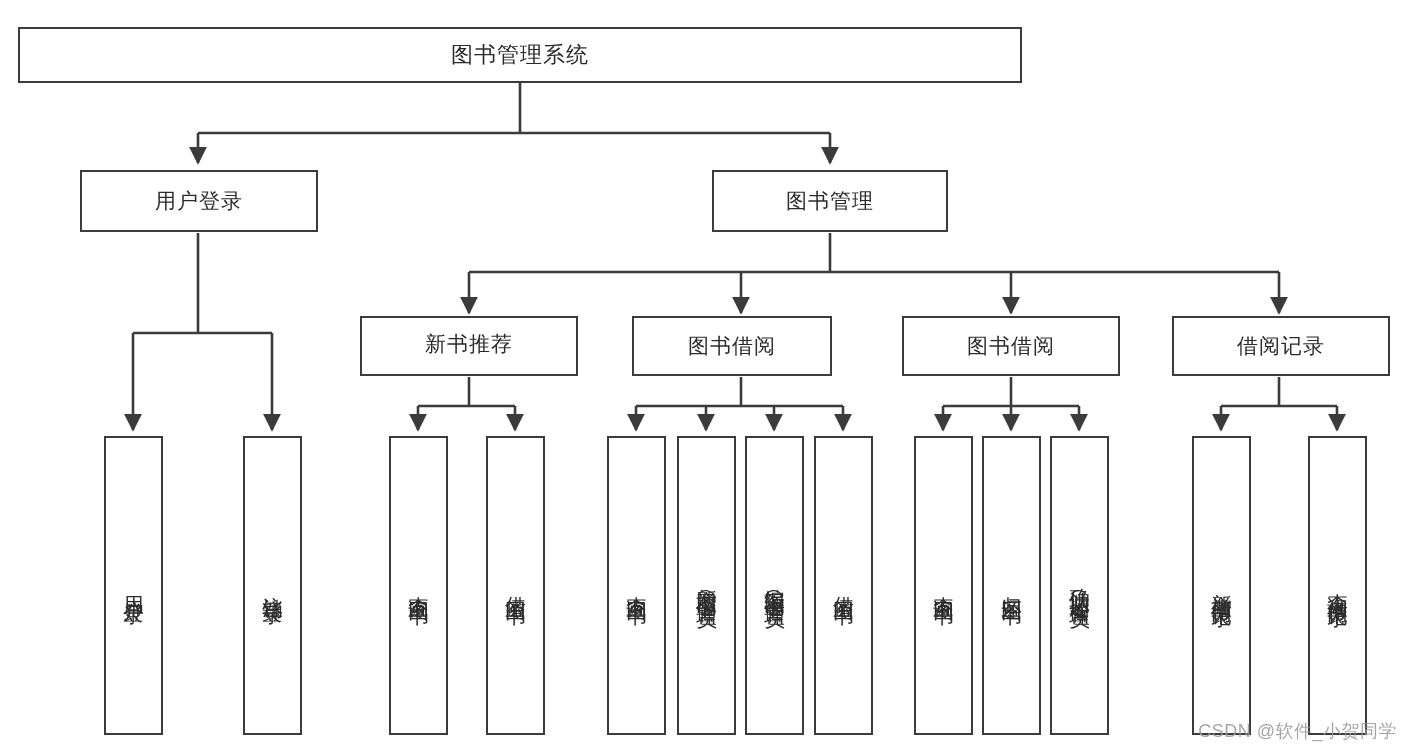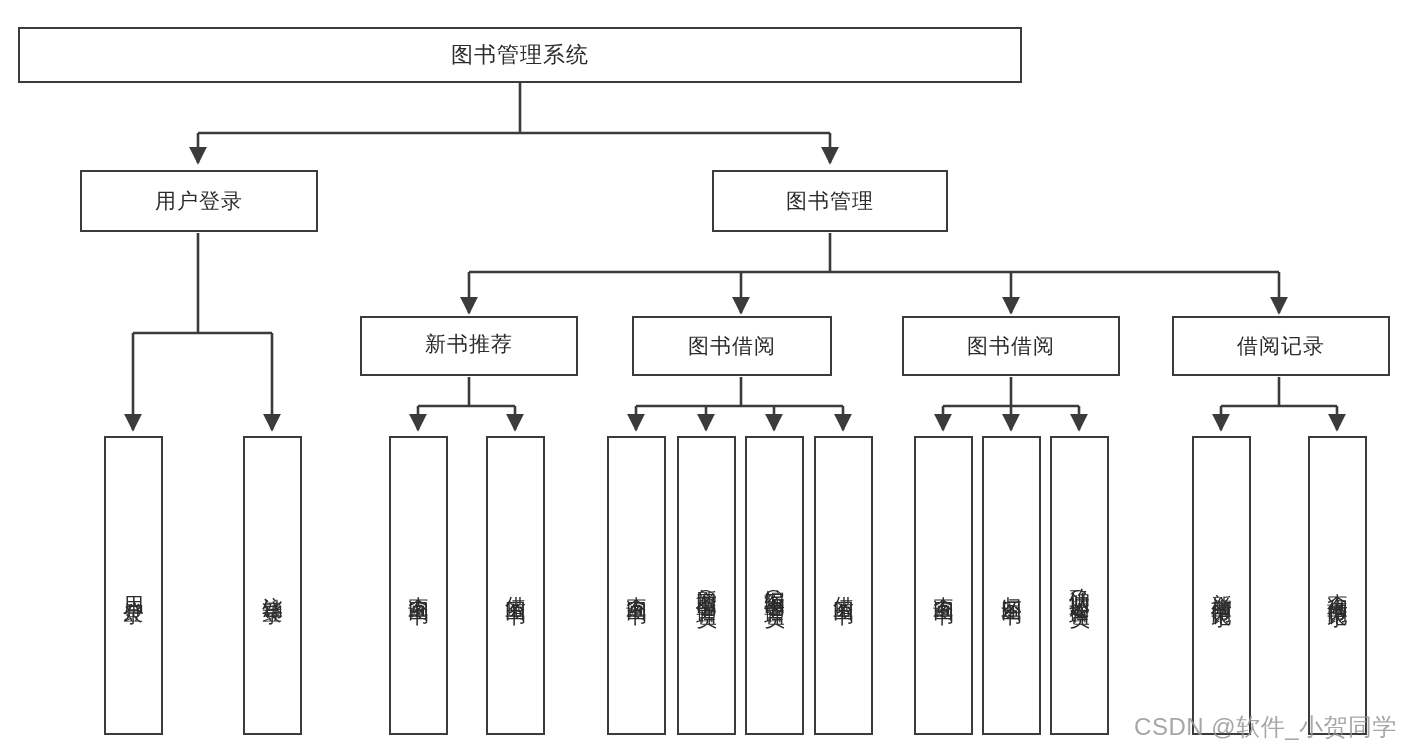--- a/index.html
+++ b/index.html
@@ -46,21 +46,21 @@
     text-orientation:upright;
     letter-spacing:3px;
     display:block;
     text-align:center;
   }
   .node.root{ font-size:22px; }
   .watermark{
     position:absolute;
     right:8px;
     bottom:4px;
-    font-size:24px;
+    font-size:18px;
     color:#9a9a9a;
     opacity:.88;
     letter-spacing:.5px;
     white-space:nowrap;
     user-select:none;
   }
 </style>
 </head>
 <body>
 

